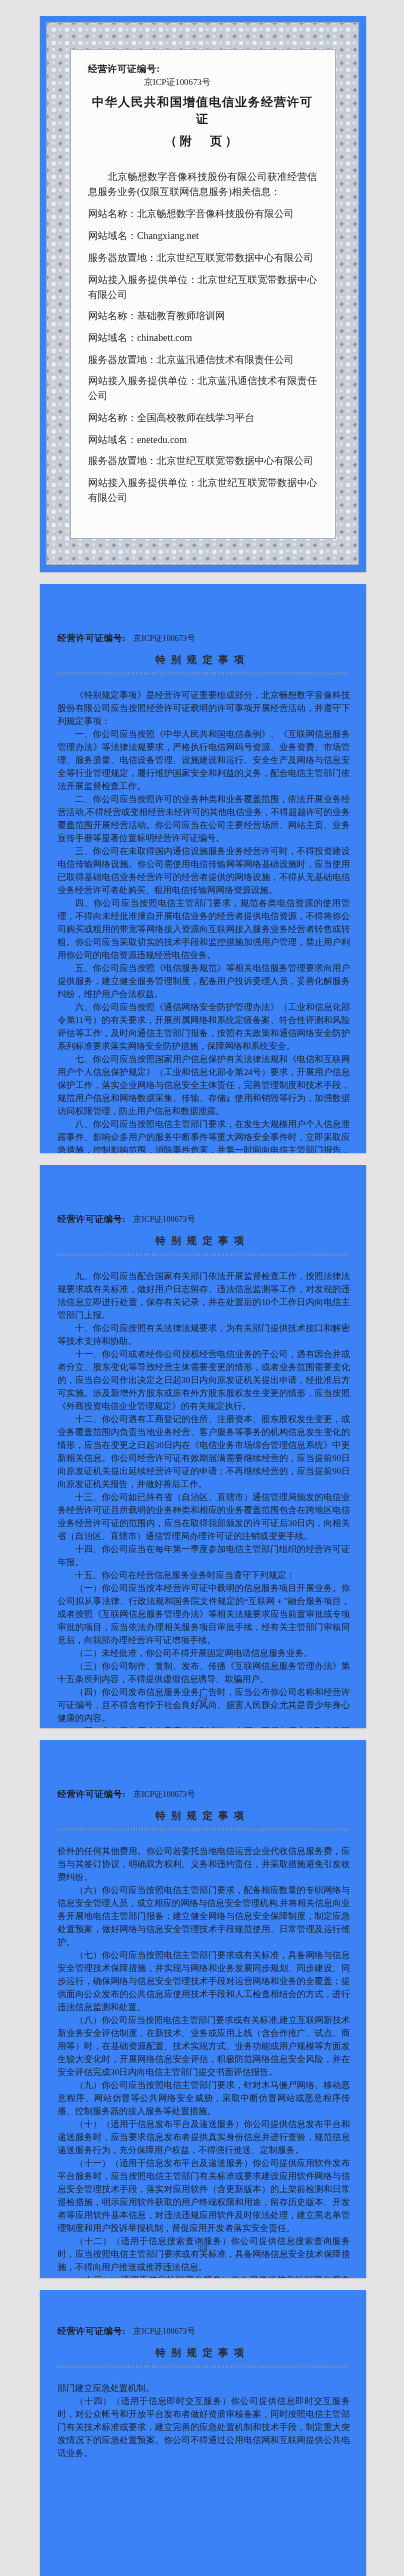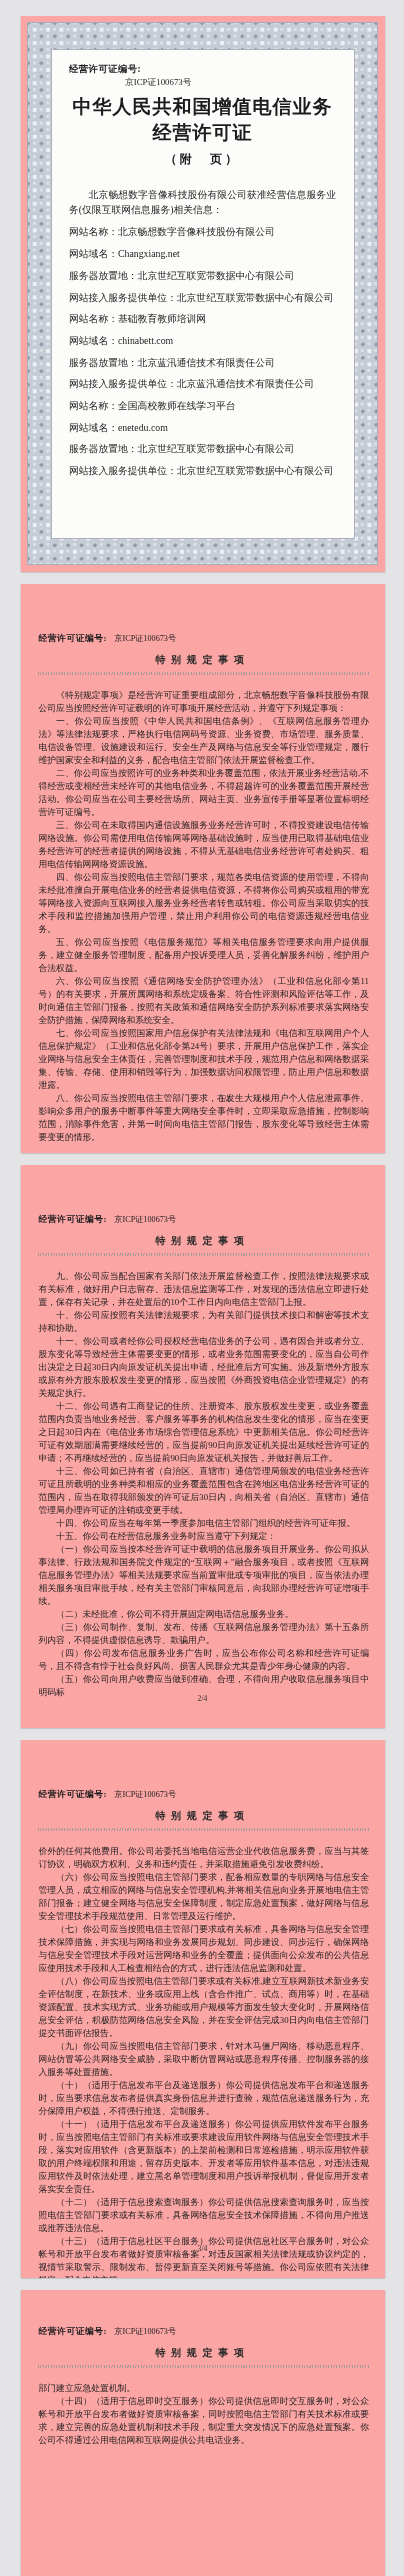--- a/index.html
+++ b/index.html
@@ -4,23 +4,23 @@
 <style>
   html,body{margin:0;padding:0;}
   body{
     width:405px;
     background:#e4e4e6;
     font-family:"Liberation Serif","DejaVu Serif",serif;
     color:#1c1c1c;
   }
   .canvas{width:405px;padding-top:15.5px;}
   .page{
-    width:364px;
+    width:326px;
     margin:0 auto 12px auto;
-    background:#fca5a5;
+    background:#3b82f6;
     position:relative;
     overflow:hidden;
     box-shadow:0 0.5px 1.5px rgba(0,0,0,.35), 0 -0.5px 1px rgba(0,0,0,.12);
   }
   .pg1{height:556px;}
   .pg2{height:569px;}
   .pg3{height:563px;}
   .pg4{height:538px;}
   .pg5{height:582px;}
 
@@ -40,21 +40,21 @@
     position:absolute; inset:33px 30px;
     background:#fcfcfa;
     border:0.5px solid #aab0bc;
     box-shadow:0 0 0 1.5px #fcfcfa inset;
     padding:13.4px 17.5px 0 17.5px;
     box-sizing:border-box;
   }
   .p1-licnum-label{font-size:9.3px;font-weight:bold;letter-spacing:0.5px;}
   .p1-licnum-value{font-size:8.8px;margin:1px 0 0 56px;}
   .p1-title{
-    text-align:center;font-size:19px;font-weight:bold;
+    text-align:center;font-size:12px;font-weight:bold;
     letter-spacing:1px;margin-top:5.2px;
   }
   .p1-subtitle{text-align:center;font-size:12px;font-weight:bold;letter-spacing:3.1px;margin-top:5.2px;}
   .p1-intro{font-size:9.8px;line-height:15.5px;text-indent:2em;margin-top:18.5px;text-align:justify;}
   .entry{font-size:9.8px;line-height:15px;margin-top:6.7px;text-align:justify;}
 
   
   .hdr{padding:49px 15.5px 0 18px;}
   .pg5 .hdr{padding-top:36px;}
   .hlabel{font-size:8.8px;font-weight:bold;letter-spacing:0.5px;}

